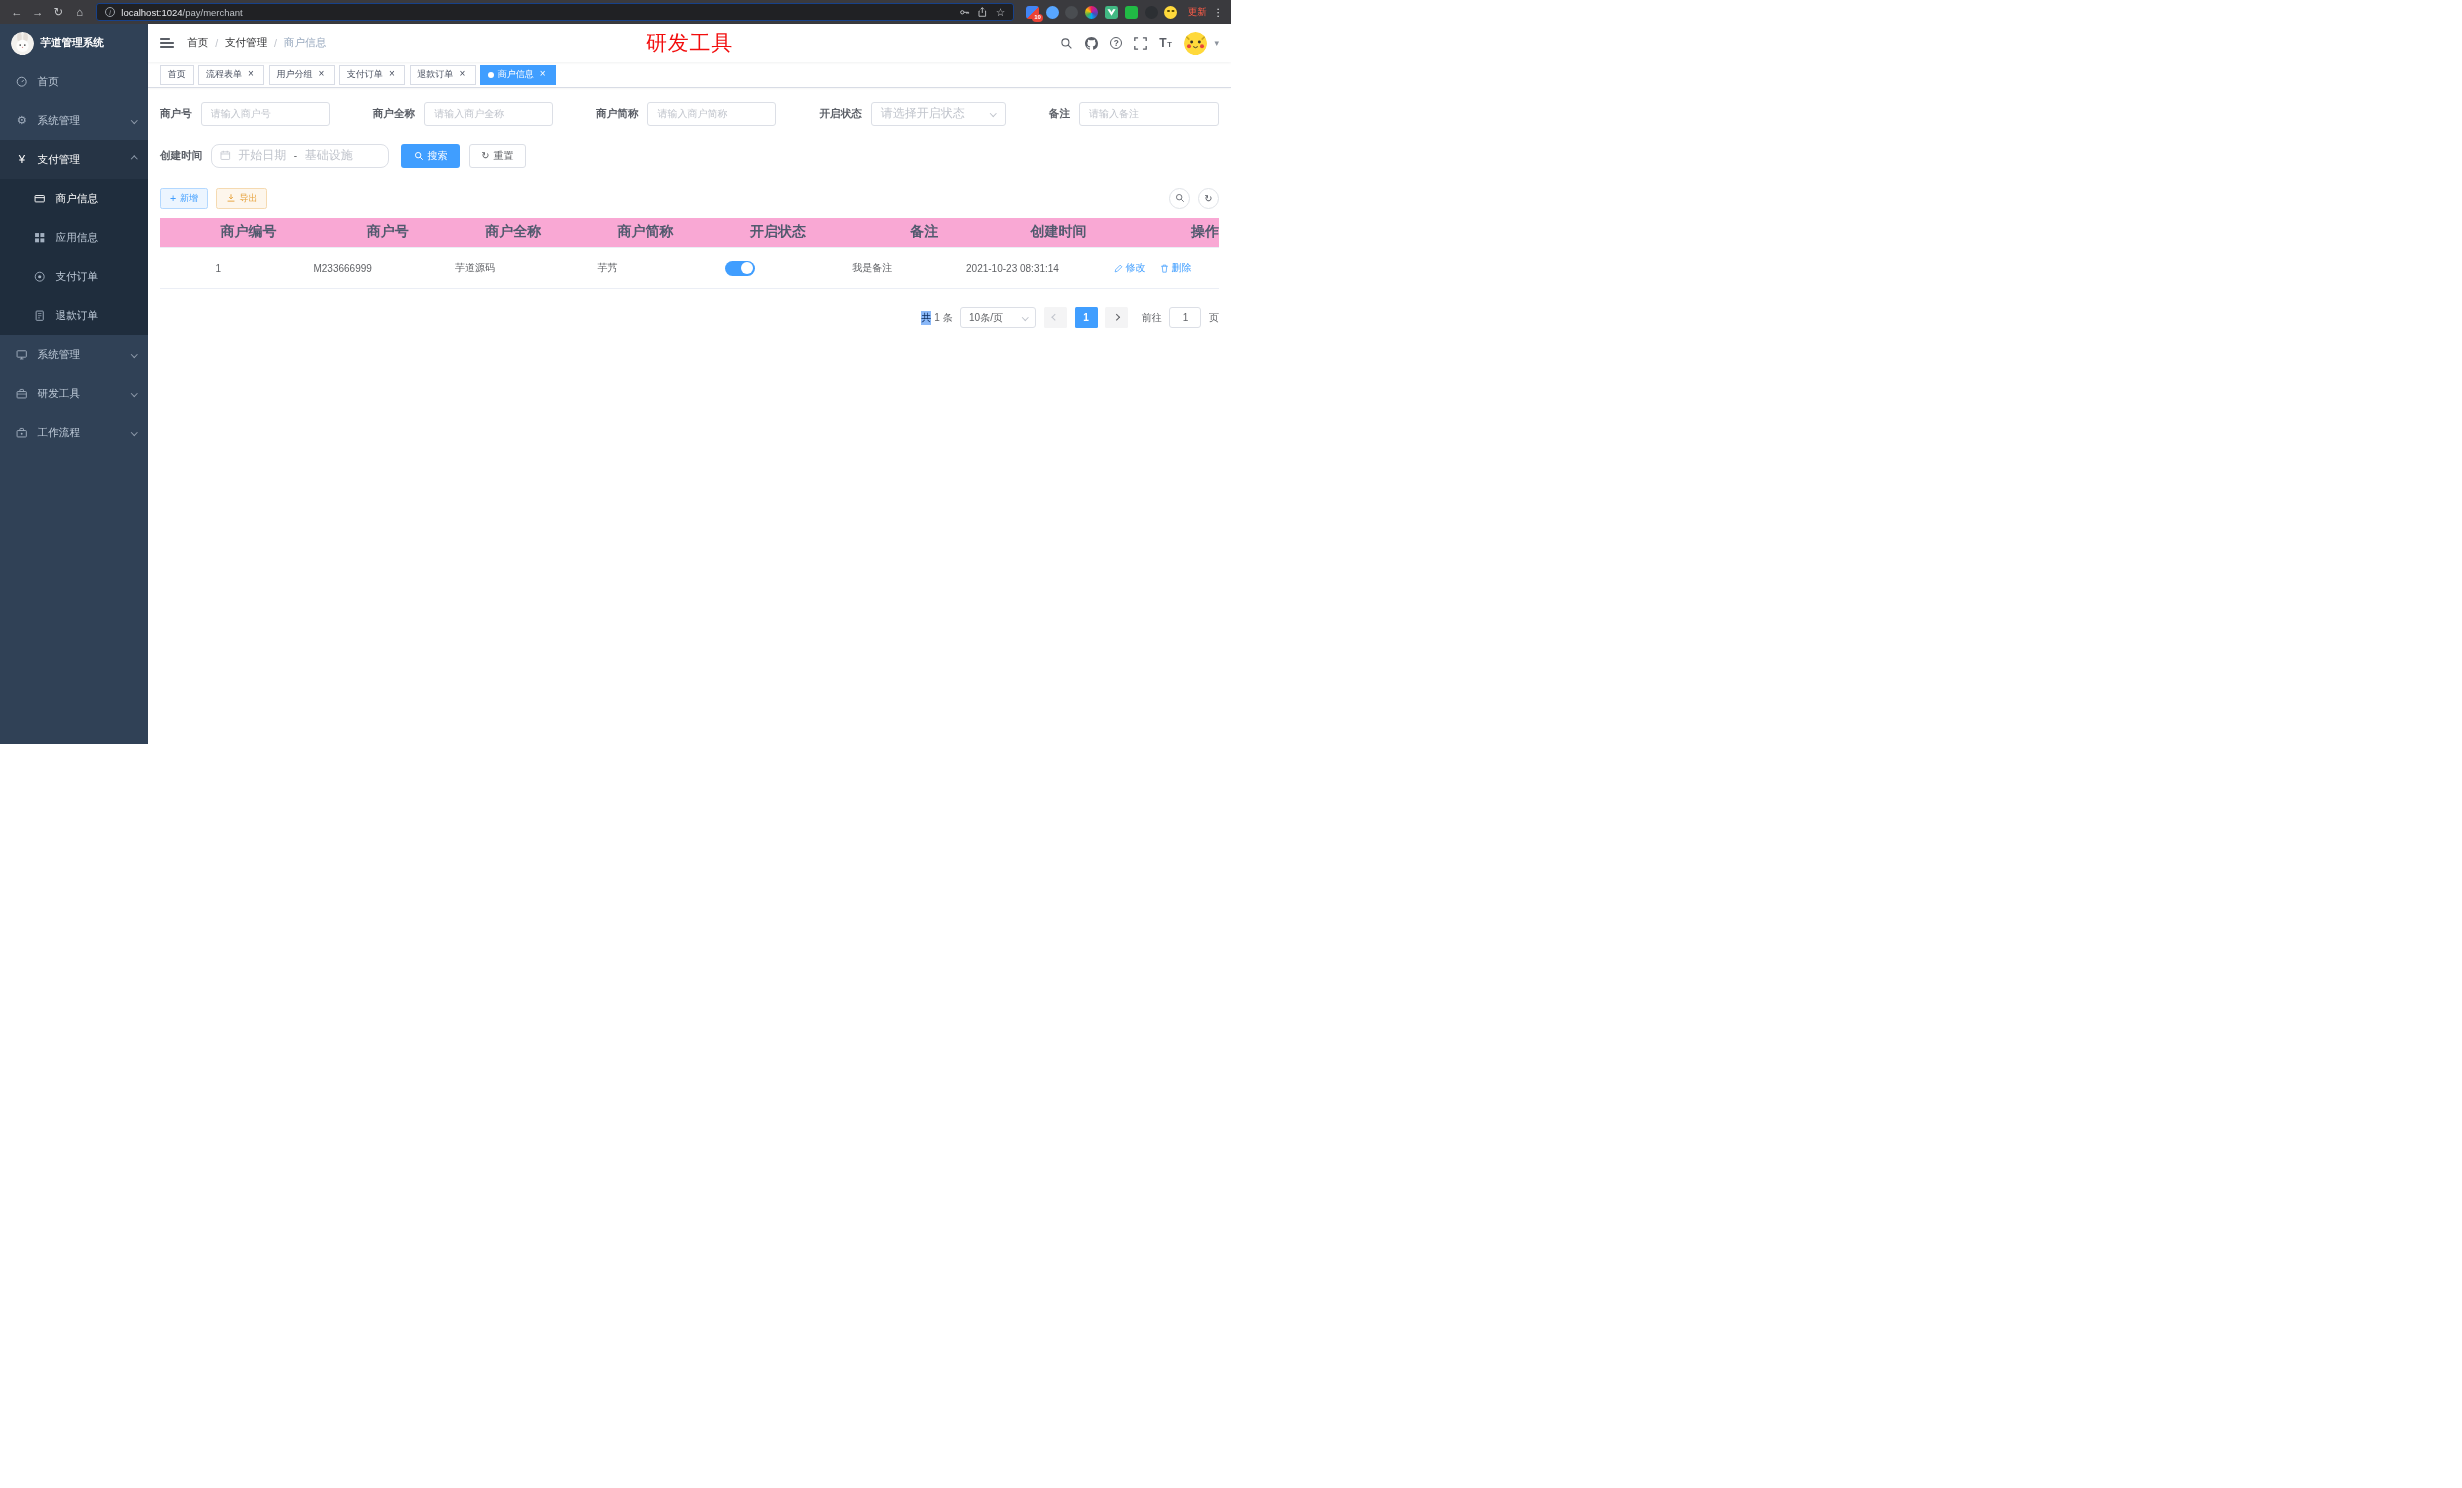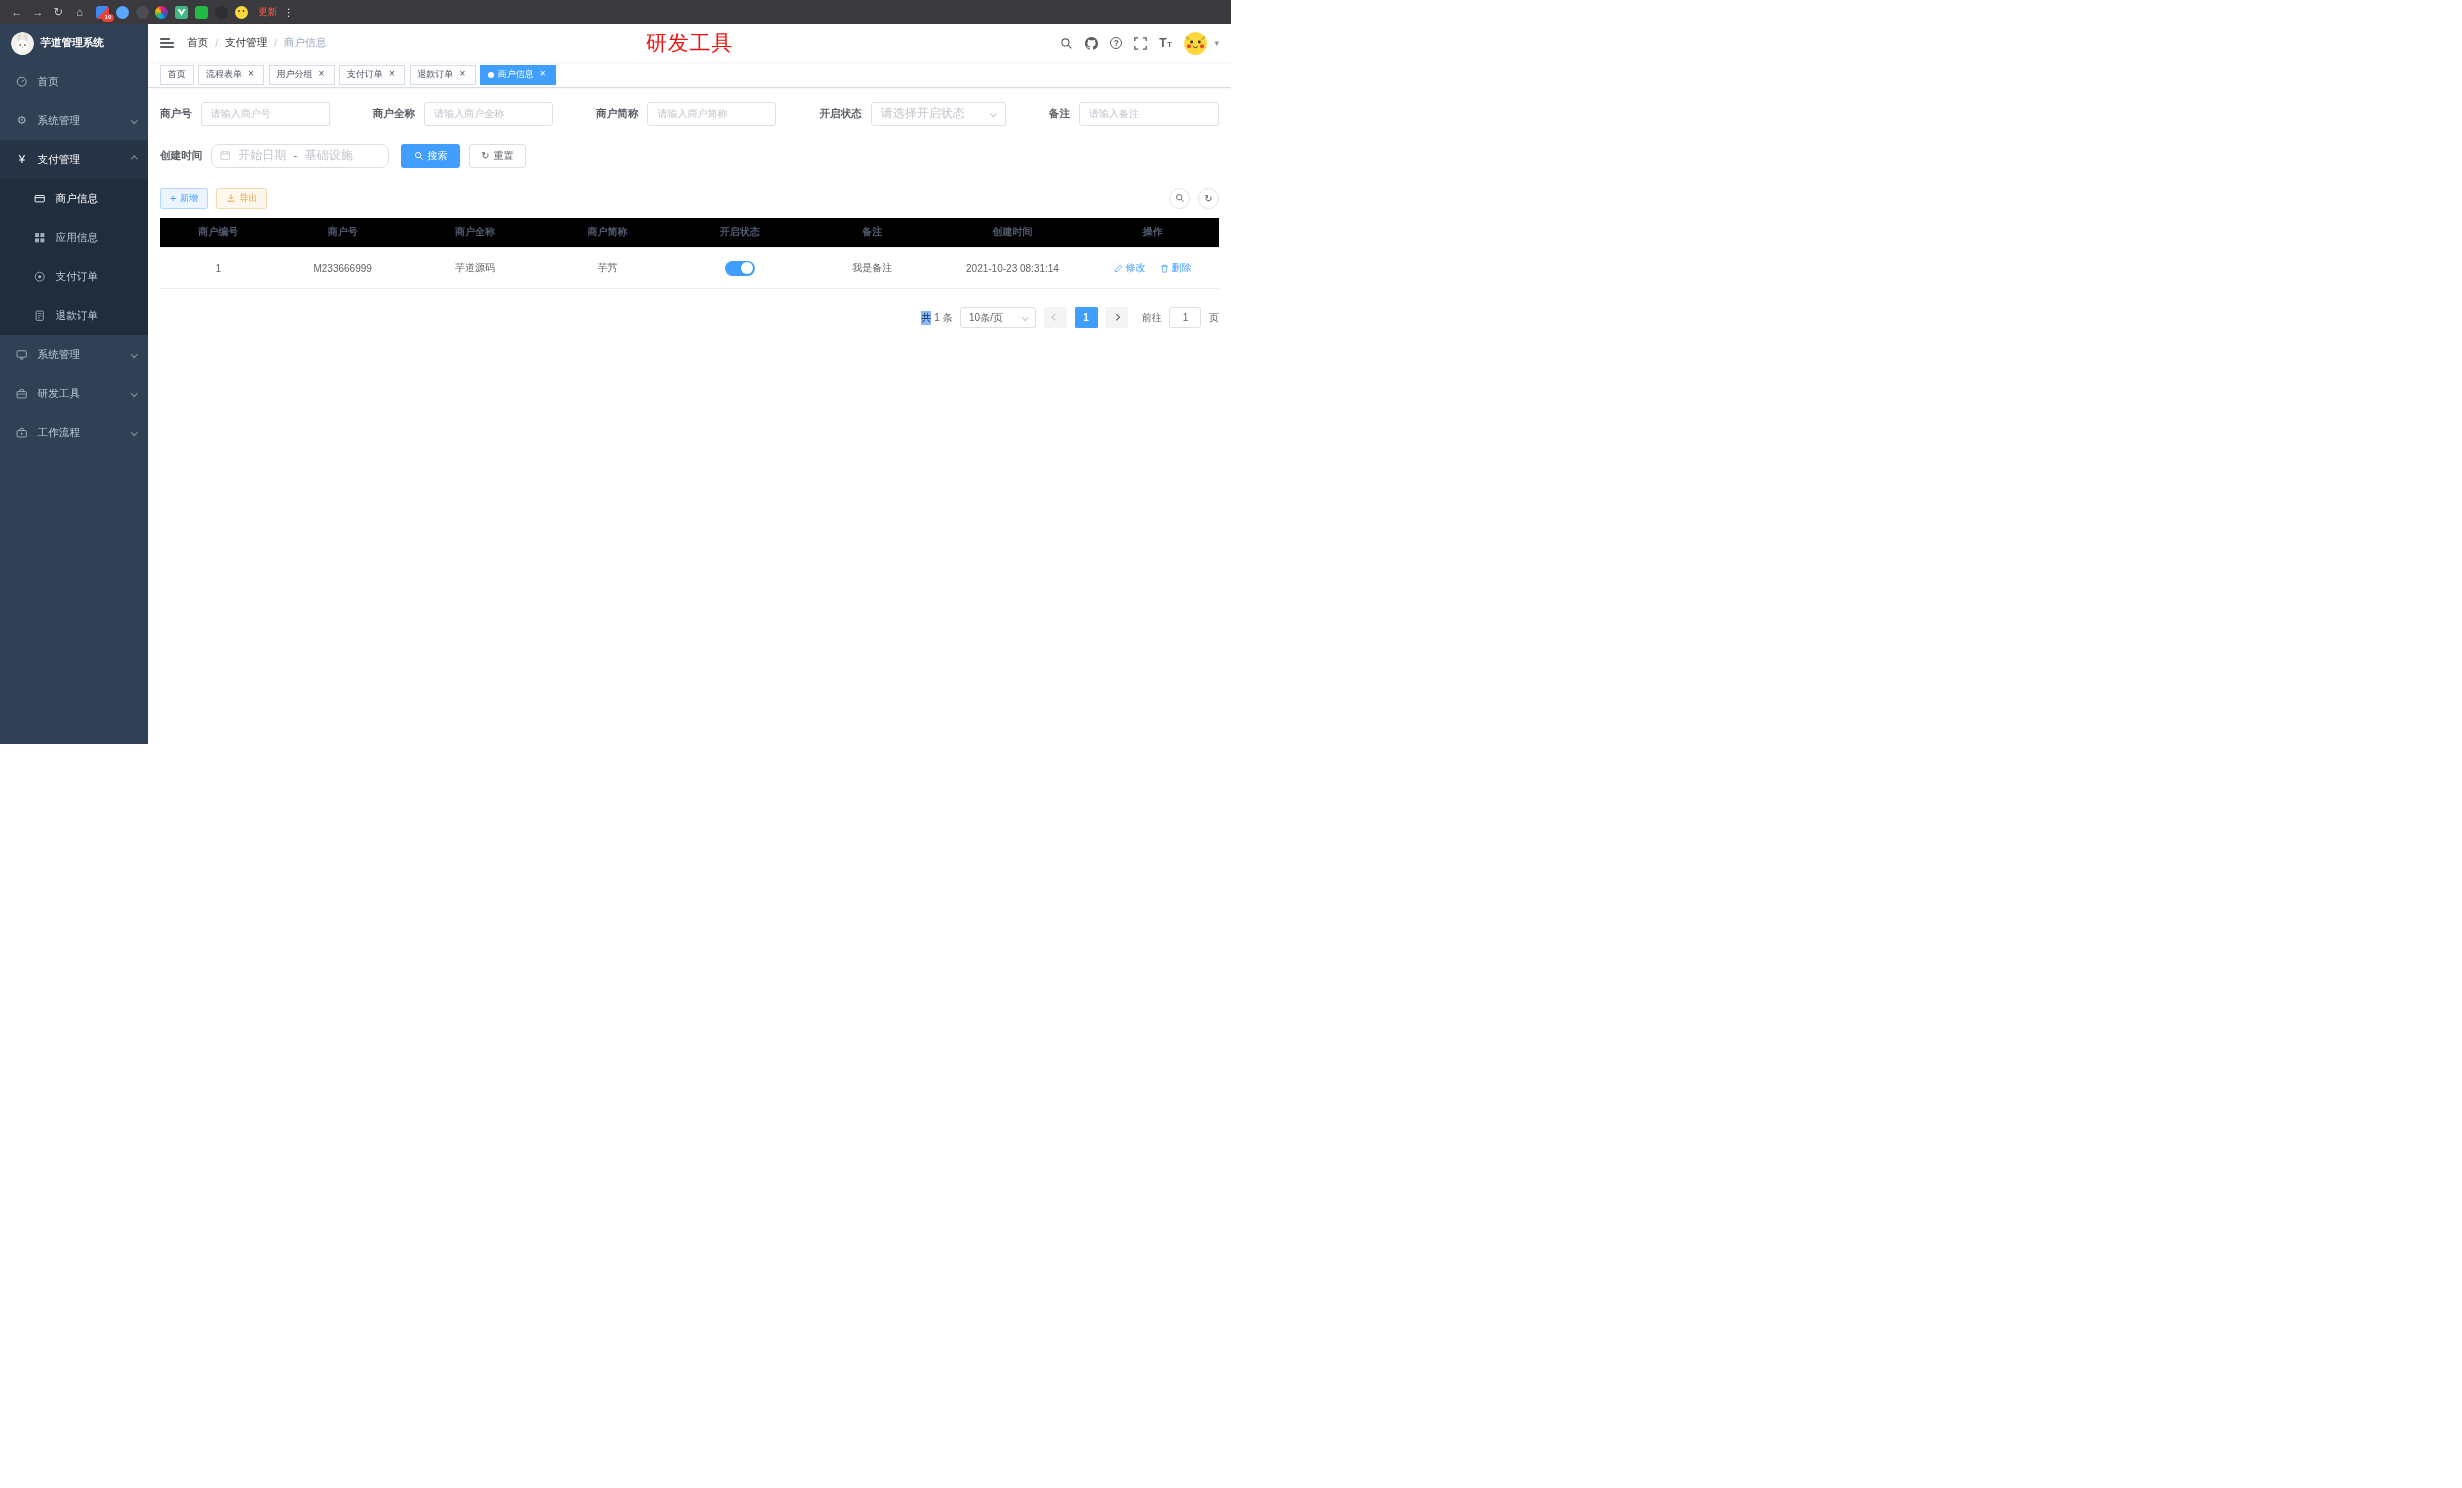--- a/index.html
+++ b/index.html
@@ -109,21 +109,21 @@
   .btn-add { background:#ecf5ff; border-color:#b3d8ff; color:#409eff; }
   .btn-add .plus { font-size:10.6px; line-height:1; }
   .btn-export { background:#fdf6ec; border-color:#f5dab1; color:#e6a23c; margin-left:7.6px; }
   .toolbar { display:flex; align-items:center; margin-bottom:9px; }
   .toolbar-right { margin-left:auto; display:flex; gap:7.6px; }
   .circle-btn { width:21px; height:21px; border-radius:50%; border:0.8px solid #e0e3e8; background:#fff; color:#5a5e66; display:flex; align-items:center; justify-content:center; cursor:pointer; font-size:10px; }
   .circle-btn svg { width:10px; height:10px; }
 
   
   table { width:100%; border-collapse:collapse; table-layout:fixed; }
-  th { background:#000000; height:30px; font-size:10px; color:#515a6e; font-weight:700; border-bottom:0.8px solid #ebeef5; text-align:center; }
+  th { background:#f9a8d4; height:30px; font-size:14px; color:#515a6e; font-weight:700; border-bottom:0.8px solid #ebeef5; text-align:right; }
   td { height:41px; font-size:10px; color:#606266; text-align:center; border-bottom:0.8px solid #ebeef5; }
   .switch { width:30px; height:15px; border-radius:7.6px; background:#409eff; position:relative; display:inline-block; vertical-align:middle; cursor:pointer; }
   .switch::after { content:""; position:absolute; right:1.5px; top:1.5px; width:12px; height:12px; border-radius:50%; background:#fff; }
   .op { color:#409eff; display:inline-flex; align-items:center; gap:2.3px; margin:0 6px; cursor:pointer; font-size:10px; text-decoration:none; }
   .op svg { width:9px; height:9px; }
 
   
   .pager { display:flex; align-items:center; justify-content:flex-end; margin-top:18px; gap:7.6px; font-size:10px; color:#606266; }
   .total { display:inline-flex; gap:3px; align-items:center; }
   .hl { background:#8ab8f8; color:#0c2d5e; }
@@ -137,20 +137,39 @@
 </style>
 </head>
 <body>
 
 <div class="browser">
   <span class="nav-ic">←</span>
   <span class="nav-ic">→</span>
   <span class="nav-ic">↻</span>
   <span class="nav-ic">⌂</span>
 
+  <div class="omnibox">
+    <span class="circle-i">i</span>
+    <span class="url"><span class="url-host">localhost:1024</span><span class="url-path">/pay/merchant</span></span>
+    <span class="omni-tools">
+      <span>
+          <svg viewBox="0 0 16 16">
+            <circle cx="5" cy="8" r="2.5" fill="none" stroke="currentColor" stroke-width="1.4"></circle>
+            <path d="M7.5 8h7M12 8v2.5M14.5 8v2" stroke="currentColor" stroke-width="1.4" fill="none"></path>
+          </svg>
+        </span>
+      <span>
+          <svg viewBox="0 0 16 16">
+            <path d="M8 1v8M5.5 3.5L8 1l2.5 2.5" stroke="currentColor" fill="none" stroke-width="1.3"></path>
+            <path d="M4 6H3v8h10V6h-1" stroke="currentColor" fill="none" stroke-width="1.3"></path>
+          </svg>
+        </span>
+      <span class="star-ic">☆</span>
+    </span>
+  </div>
 
   <span class="ext-row">
     <span class="ext sq ext-blocks">
         <span class="badge">10</span>
       </span>
     <span class="ext ext-blue"></span>
     <span class="ext ext-dark"></span>
     <span class="ext ext-multi"></span>
     <span class="ext ext-vue">
         <svg viewBox="0 0 16 16">

